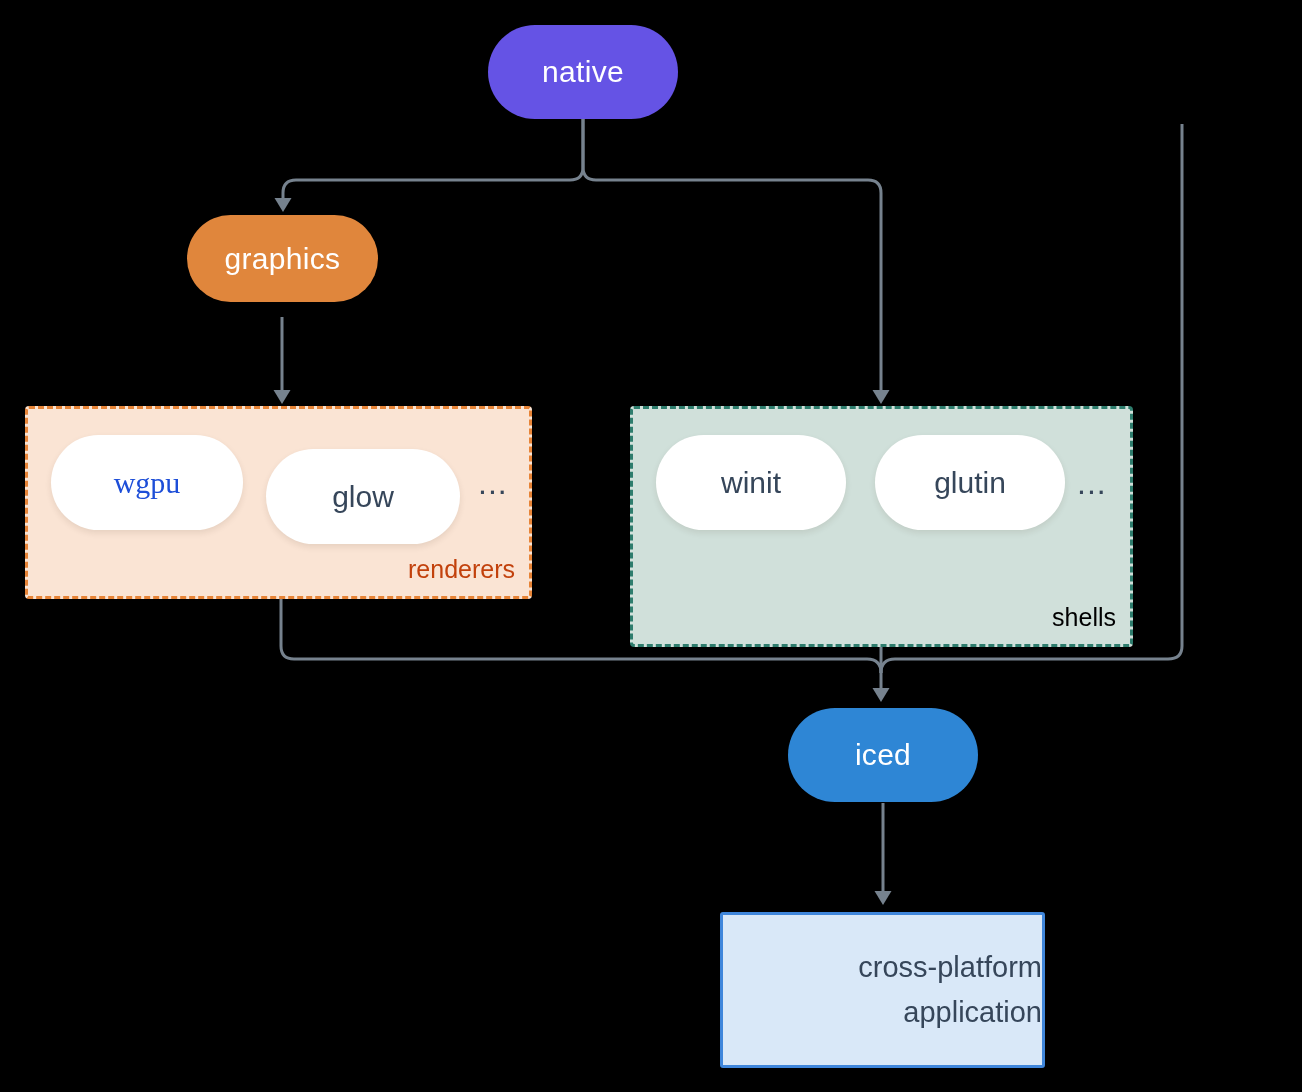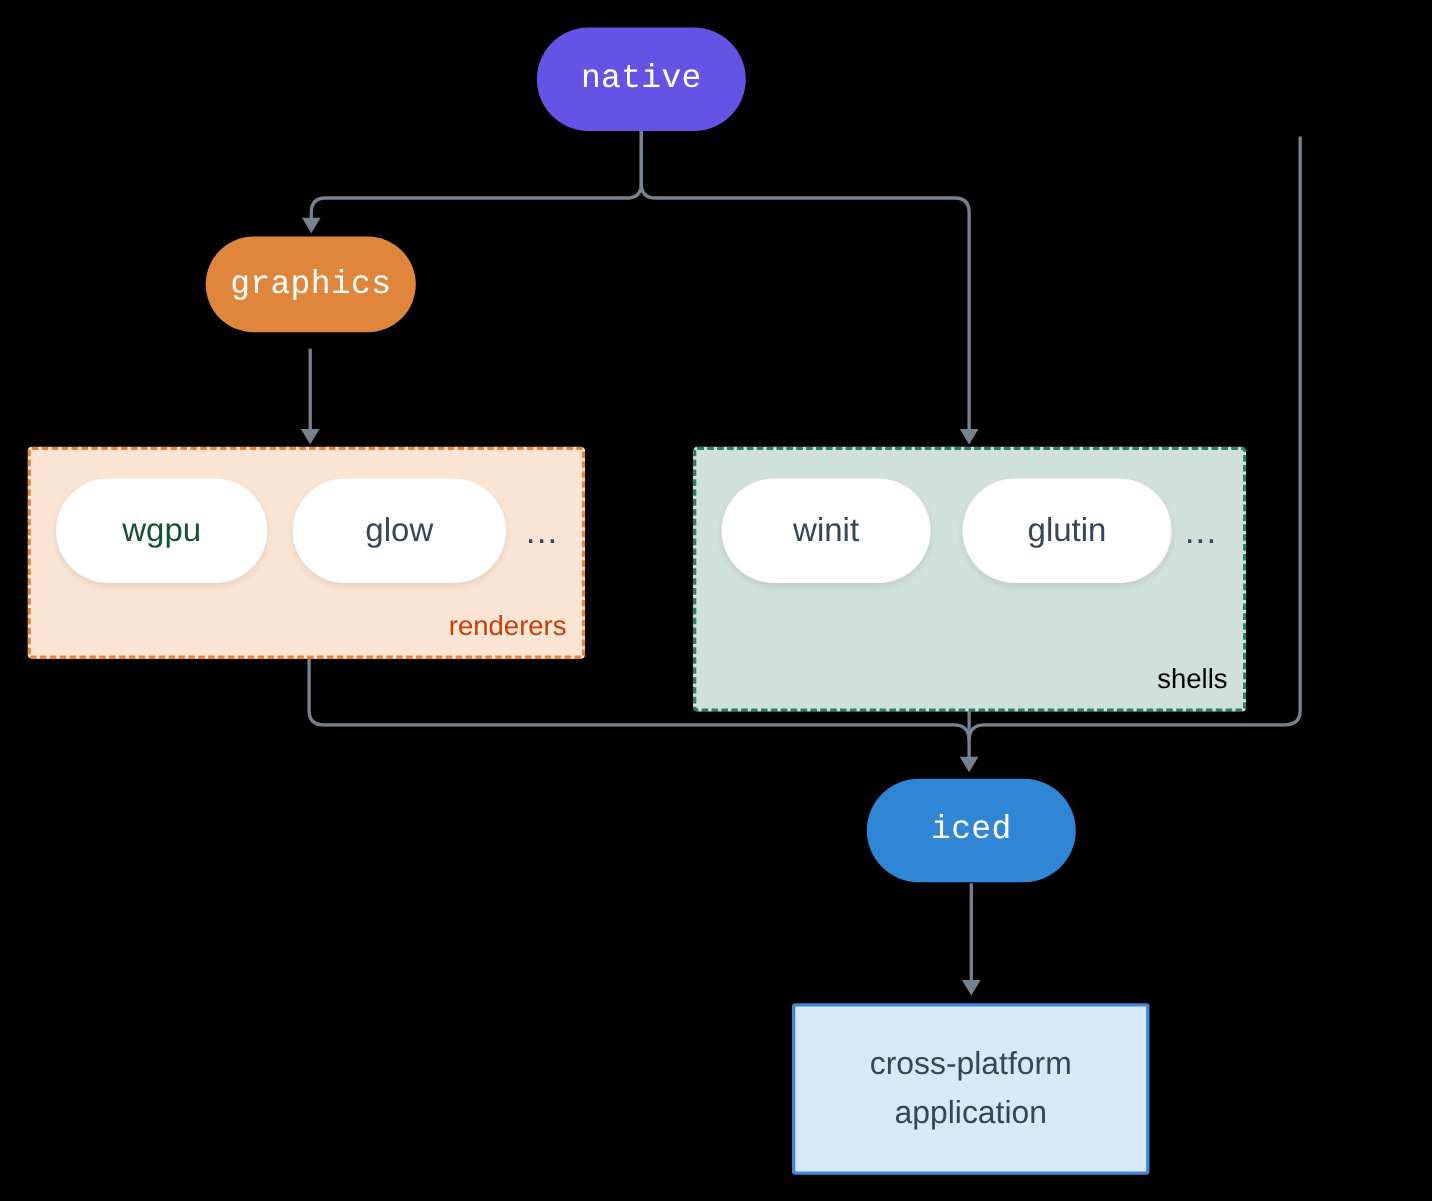--- a/index.html
+++ b/index.html
@@ -24,21 +24,20 @@
     pointer-events: none;
   }
   .pill {
     position: absolute;
     border-radius: 999px;
     display: flex;
     align-items: center;
     justify-content: center;
     font-size: 30px;
     letter-spacing: 0.3px;
-    font-family: Liberation Mono, monospace;
   }
   .node-native   { left: 488px;  top: 25px;  width: 190px; height: 94px; }
   .node-web      { left: 1087px; top: 25px;  width: 191px; height: 93px; }
   .node-graphics { left: 187px;  top: 215px; width: 191px; height: 87px; text-align: right; }
   .node-iced     { left: 788px;  top: 708px; width: 190px; height: 94px; }
 
   .group-box {
     position: absolute;
     border-width: 3px;
     border-style: dashed;
@@ -81,21 +80,21 @@
   .app-box {
     position: absolute;
     left: 720px; top: 912px;
     width: 325px; height: 156px;
     border-width: 3px;
     border-style: solid;
     border-radius: 3px;
     box-sizing: border-box;
     display: flex;
     flex-direction: column;
-    align-items: center;
+    align-items: flex-end;
     justify-content: center;
     font-size: 29px;
     line-height: 1.55;
     text-align: center;
   }
 </style>
 </head>
 <body style="background-color: rgb(0, 0, 0);">
 
 <div class="stage">
@@ -122,24 +121,24 @@
   <div class="pill node-native" style="background-color: rgb(101, 83, 229); color: rgb(255, 255, 255);">
     <span>native</span>
   </div>
 
 
   <div class="pill node-graphics" style="background-color: rgb(224, 134, 60); color: rgb(255, 255, 255);">
     <span>graphics</span>
   </div>
 
   <div class="group-box group-renderers" style="background-color: rgb(250, 228, 212); border-color: rgb(231, 132, 55);">
-    <div class="inner-pill rp-1" style="background-color: rgb(255, 255, 255); color: #14532d;">
+    <div class="inner-pill rp-1" style="background-color: rgb(255, 255, 255); color: #1d4ed8; font-family: Liberation Serif, serif;">
       <span>wgpu</span>
     </div>
-    <div class="inner-pill rp-2" style="background-color: rgb(255, 255, 255); color: rgb(54, 70, 90);">
+    <div class="inner-pill rp-2" style="background-color: rgb(255, 255, 255); color: rgb(54, 70, 90); margin-top: 14px;">
       <span>glow</span>
     </div>
     <span class="ellipsis ellipsis-renderers" style="color: rgb(54, 70, 90);">...</span>
     <span class="group-label" style="color: #c2410c;">renderers</span>
   </div>
 
   <div class="group-box group-shells" style="background-color: rgb(208, 224, 218); border-color: rgb(46, 125, 109);">
     <div class="inner-pill sp-1" style="background-color: rgb(255, 255, 255); color: rgb(54, 70, 90);">
       <span>winit</span>
     </div>

